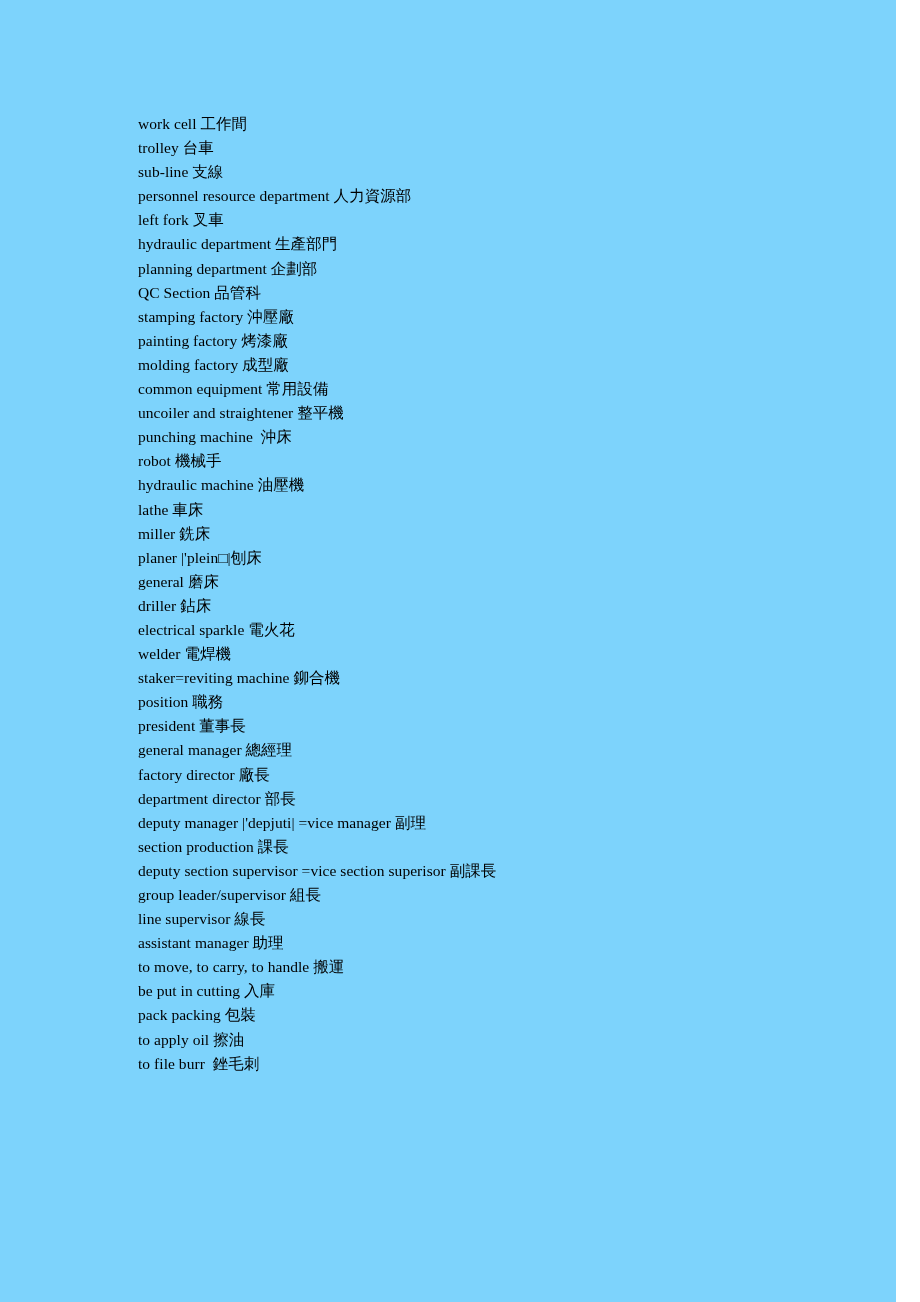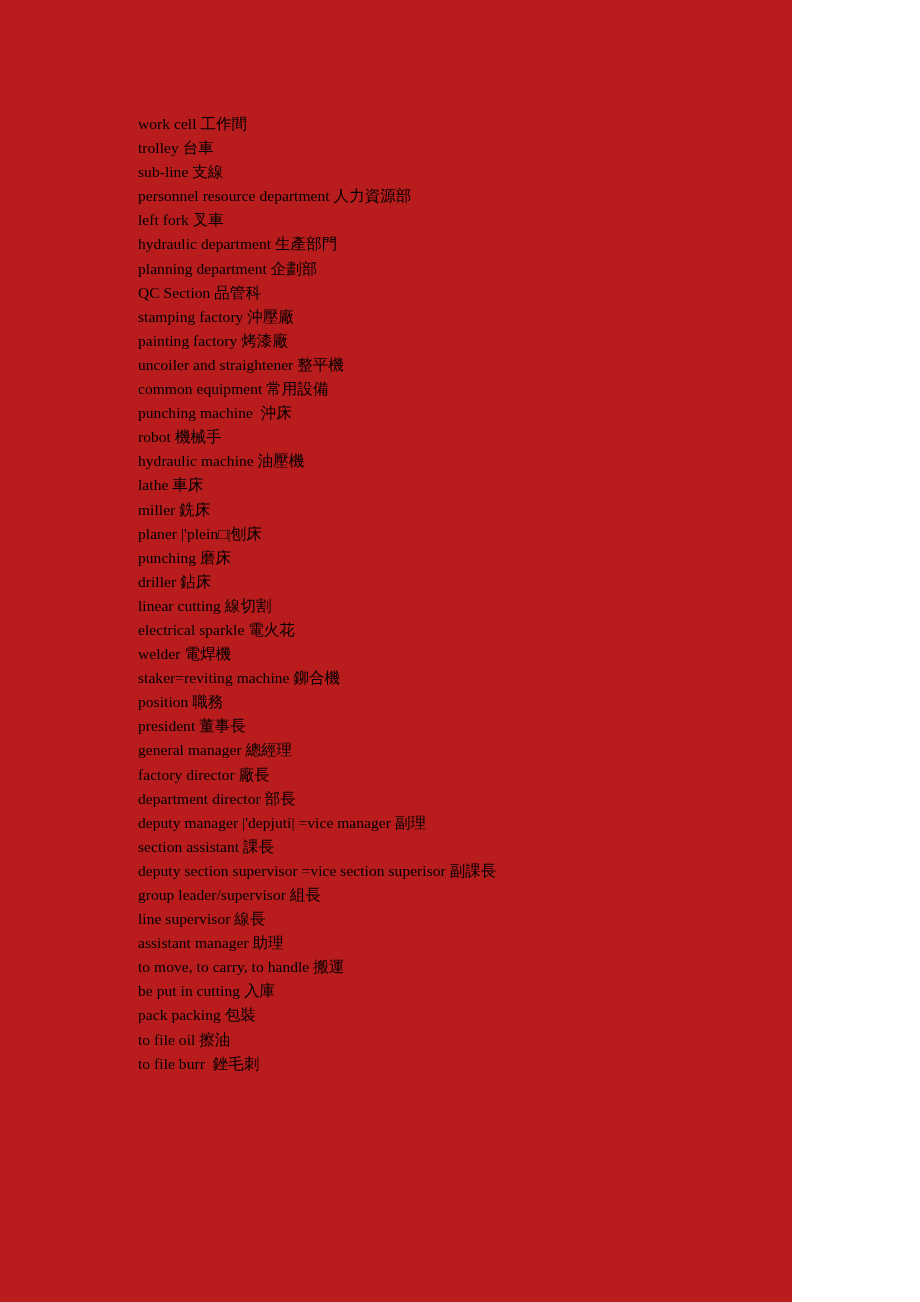--- a/index.html
+++ b/index.html
@@ -14,23 +14,23 @@
     position: relative;
     overflow: hidden;
     font-family: "Liberation Serif", "DejaVu Serif", serif;
     color: #000000;
     -webkit-font-smoothing: antialiased;
   }
   .page {
     position: absolute;
     left: 0;
     top: 0;
-    width: 792px;
+    width: 896px;
     height: 1302px;
-    background: #b91c1c;
+    background: #7dd3fc;
   }
   .glossary {
     position: absolute;
     left: 138px;
     top: 112px;
     width: 700px;
   }
   .entry {
     font-size: 15.5px;
     line-height: 24.1px;
@@ -48,44 +48,44 @@
   <div class="entry">work cell 工作間</div>
       <div class="entry">trolley 台車</div>
       <div class="entry">sub-line 支線</div>
       <div class="entry">personnel resource department 人力資源部</div>
       <div class="entry">left fork 叉車</div>
       <div class="entry">hydraulic department 生產部門</div>
       <div class="entry">planning department 企劃部</div>
       <div class="entry">QC Section 品管科</div>
       <div class="entry">stamping factory 沖壓廠</div>
       <div class="entry">painting factory 烤漆廠</div>
+      <div class="entry">molding factory 成型廠</div>
+      <div class="entry">common equipment 常用設備</div>
       <div class="entry">uncoiler and straightener 整平機</div>
-      <div class="entry">common equipment 常用設備</div>
       <div class="entry">punching machine  沖床</div>
       <div class="entry">robot 機械手</div>
       <div class="entry">hydraulic machine 油壓機</div>
       <div class="entry">lathe 車床</div>
       <div class="entry">miller 銑床</div>
       <div class="entry">planer |'plein□|刨床</div>
-      <div class="entry">punching 磨床</div>
+      <div class="entry">general 磨床</div>
       <div class="entry">driller 鉆床</div>
-      <div class="entry">linear cutting 線切割</div>
       <div class="entry">electrical sparkle 電火花</div>
       <div class="entry">welder 電焊機</div>
       <div class="entry">staker=reviting machine 鉚合機</div>
       <div class="entry">position 職務</div>
       <div class="entry">president 董事長</div>
       <div class="entry">general manager 總經理</div>
       <div class="entry">factory director 廠長</div>
       <div class="entry">department director 部長</div>
       <div class="entry">deputy manager |'depjuti| =vice manager 副理</div>
-      <div class="entry">section assistant 課長</div>
+      <div class="entry">section production 課長</div>
       <div class="entry">deputy section supervisor =vice section superisor 副課長</div>
       <div class="entry">group leader/supervisor 組長</div>
       <div class="entry">line supervisor 線長</div>
       <div class="entry">assistant manager 助理</div>
       <div class="entry">to move, to carry, to handle 搬運</div>
       <div class="entry">be put in cutting 入庫</div>
       <div class="entry">pack packing 包裝</div>
-      <div class="entry">to file oil 擦油</div>
+      <div class="entry">to apply oil 擦油</div>
       <div class="entry">to file burr  銼毛刺</div>
     </div>
 </div>
 
 </body></html>

